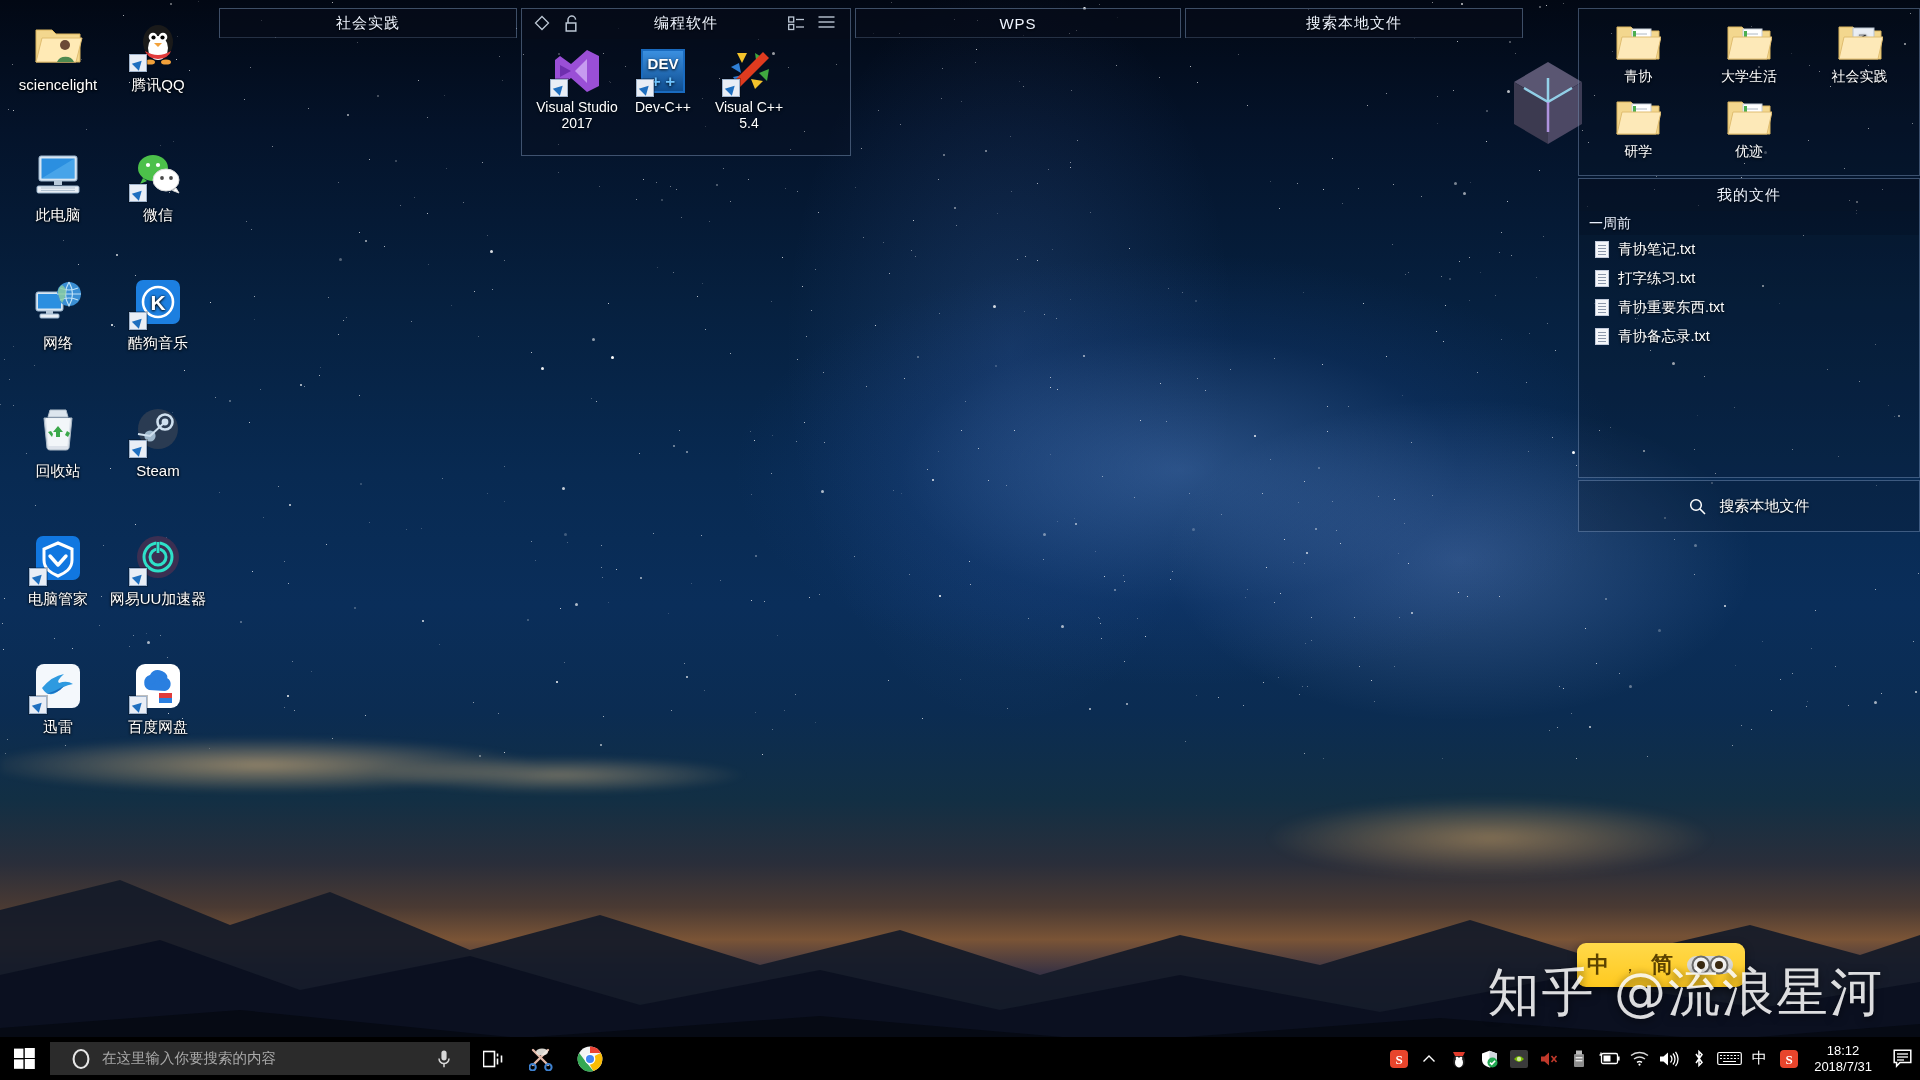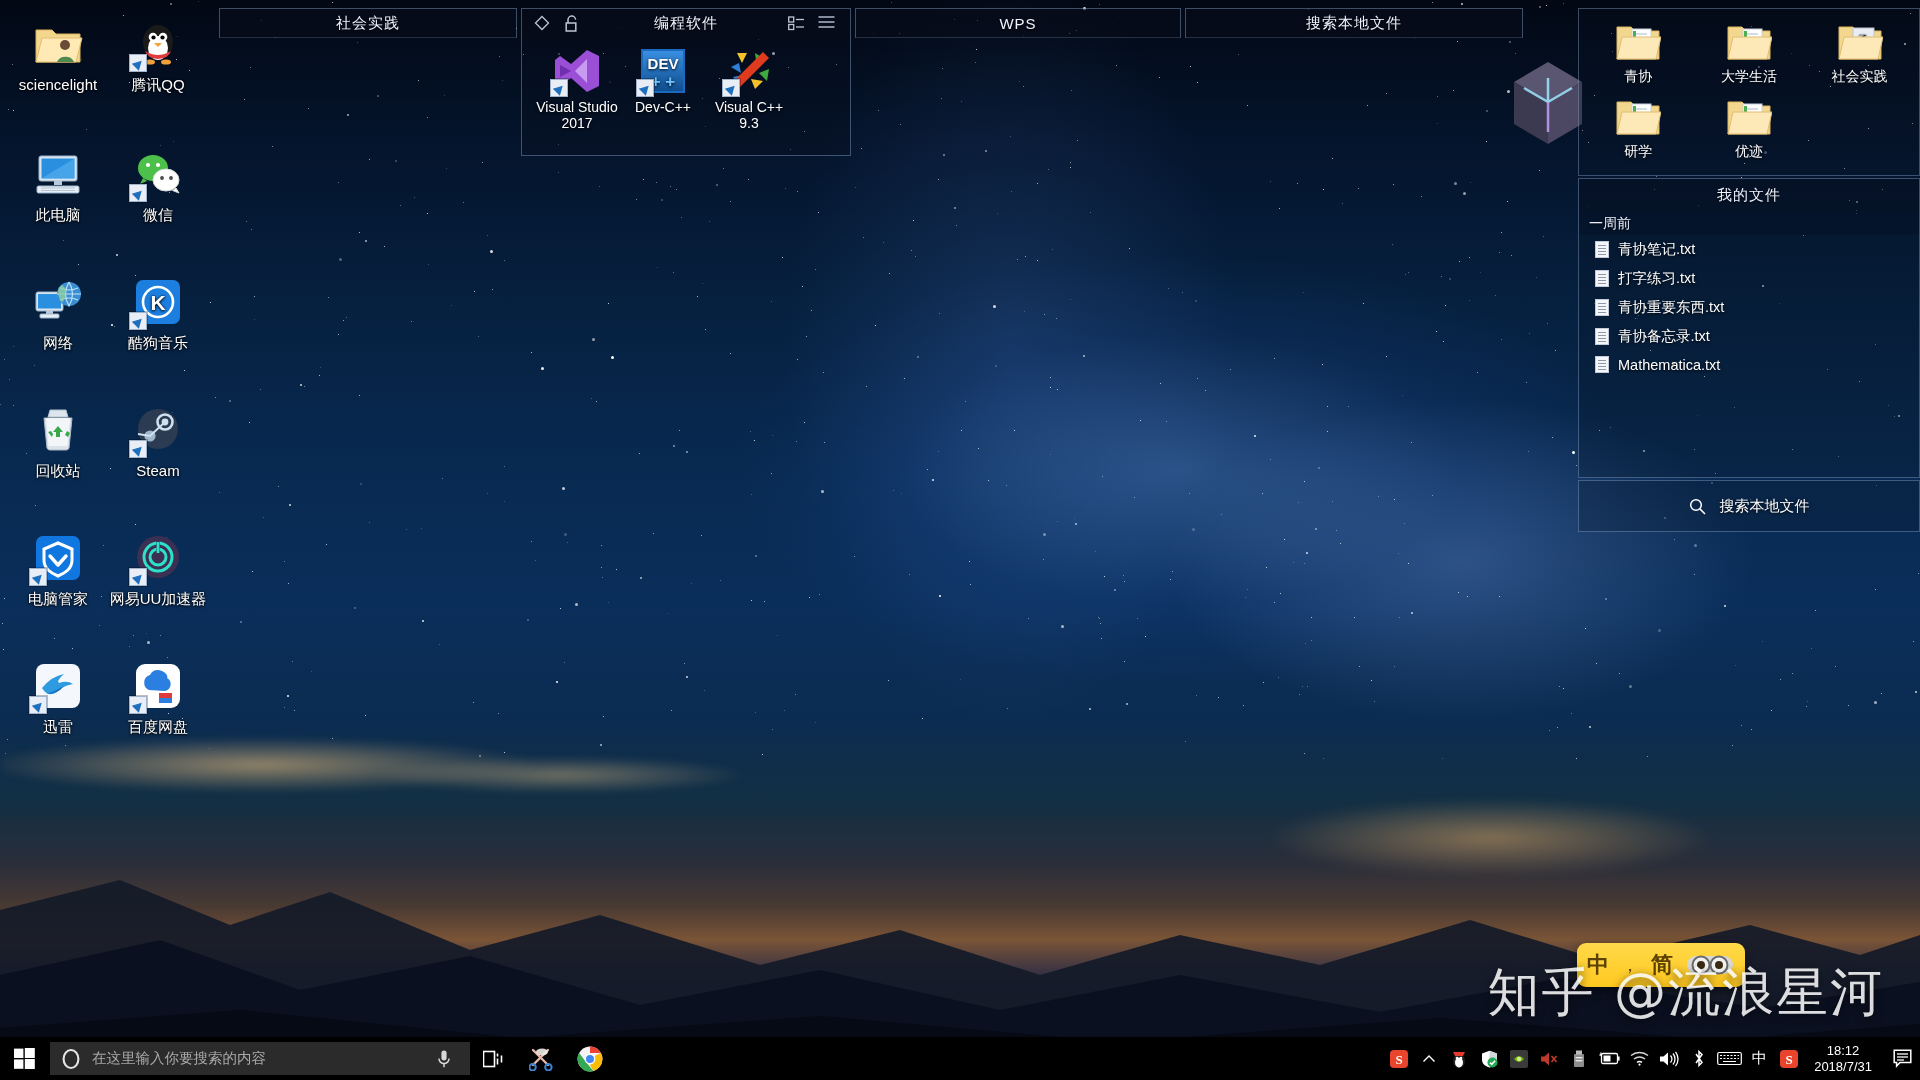--- a/index.html
+++ b/index.html
@@ -174,21 +174,21 @@
     position:absolute; left:0; right:0; bottom:0; height: 43px;
     background: #000000; display:flex; align-items:center;
   }
   #start-btn {
     width: 48px; height: 43px; display:flex; align-items:center; justify-content:center;
     cursor:pointer;
   }
   #search-box {
     width: 420px; height: 33px; margin-left: 2px;
     background: #2b2b2b; display:flex; align-items:center;
-    padding: 0 6px 0 10px; cursor: text;
+    padding: 0 6px 0 20px; cursor: text;
   }
   #search-box .ph {
     color: #a9a9a9; font-size: 14.5px; flex: 1; margin-left: 10px;
   }
   .tb-btn {
     width: 48px; height: 43px; display:flex; align-items:center; justify-content:center;
     cursor:pointer;
   }
   #tray {
     margin-left:auto; display:flex; align-items:center; height:43px; padding-right: 2px;
@@ -1055,21 +1055,21 @@
                 <text x="24" y="40" font-size="17" font-weight="bold" fill="#6fc4ff" text-anchor="middle" font-family="Liberation Sans">+ +</text>
               </svg><span class="shortcut-arrow"></span></div><span>Dev-C++</span></div>
           <div class="fence-item"><div class="glyph"><svg width="48" height="48" viewBox="0 0 48 48">
                 <polygon points="12,6 22,6 17,16" fill="#f3c22b"></polygon>
                 <polygon points="30,6 40,12 32,20" fill="#3fa83f"></polygon>
                 <polygon points="6,20 14,16 16,26" fill="#2f7fd6"></polygon>
                 <polygon points="34,26 44,22 42,34" fill="#3fa83f"></polygon>
                 <polygon points="8,30 18,28 14,40" fill="#2f7fd6"></polygon>
                 <polygon points="26,32 38,34 30,42" fill="#f3c22b"></polygon>
                 <path d="M38 5 L44 11 L12 43 L6 37 Z" fill="#e03b1f"></path>
-              </svg><span class="shortcut-arrow"></span></div><span>Visual C++ 9.3</span></div>
+              </svg><span class="shortcut-arrow"></span></div><span>Visual C++ 5.4</span></div>
         </div>
       </div>
     </div>
     <div class="fence" style="left: 855px; top: 8px; width: 326px; height: 30px;">
       <div class="fence-head">
         <span class="fence-title">WPS</span>
       </div>
       <div class="fence-body">
         <div class="fence-items"></div>
       </div>
@@ -1138,24 +1138,20 @@
           <span>打字练习.txt</span>
         </div>
         <div class="sb-file">
           <span class="file-glyph"></span>
           <span>青协重要东西.txt</span>
         </div>
         <div class="sb-file">
           <span class="file-glyph"></span>
           <span>青协备忘录.txt</span>
         </div>
-        <div class="sb-file">
-          <span class="file-glyph"></span>
-          <span>Mathematica.txt</span>
-        </div>
       </div>
   </div>
 
   <div class="sb-search">
     <svg width="17" height="17" viewBox="0 0 17 17">
       <circle cx="7" cy="7" r="5.3" fill="none" stroke="#ffffff" stroke-width="1.5"></circle>
       <line x1="10.9" y1="10.9" x2="16" y2="16" stroke="#ffffff" stroke-width="1.5"></line>
     </svg>
     <span>搜索本地文件</span>
   </div>

